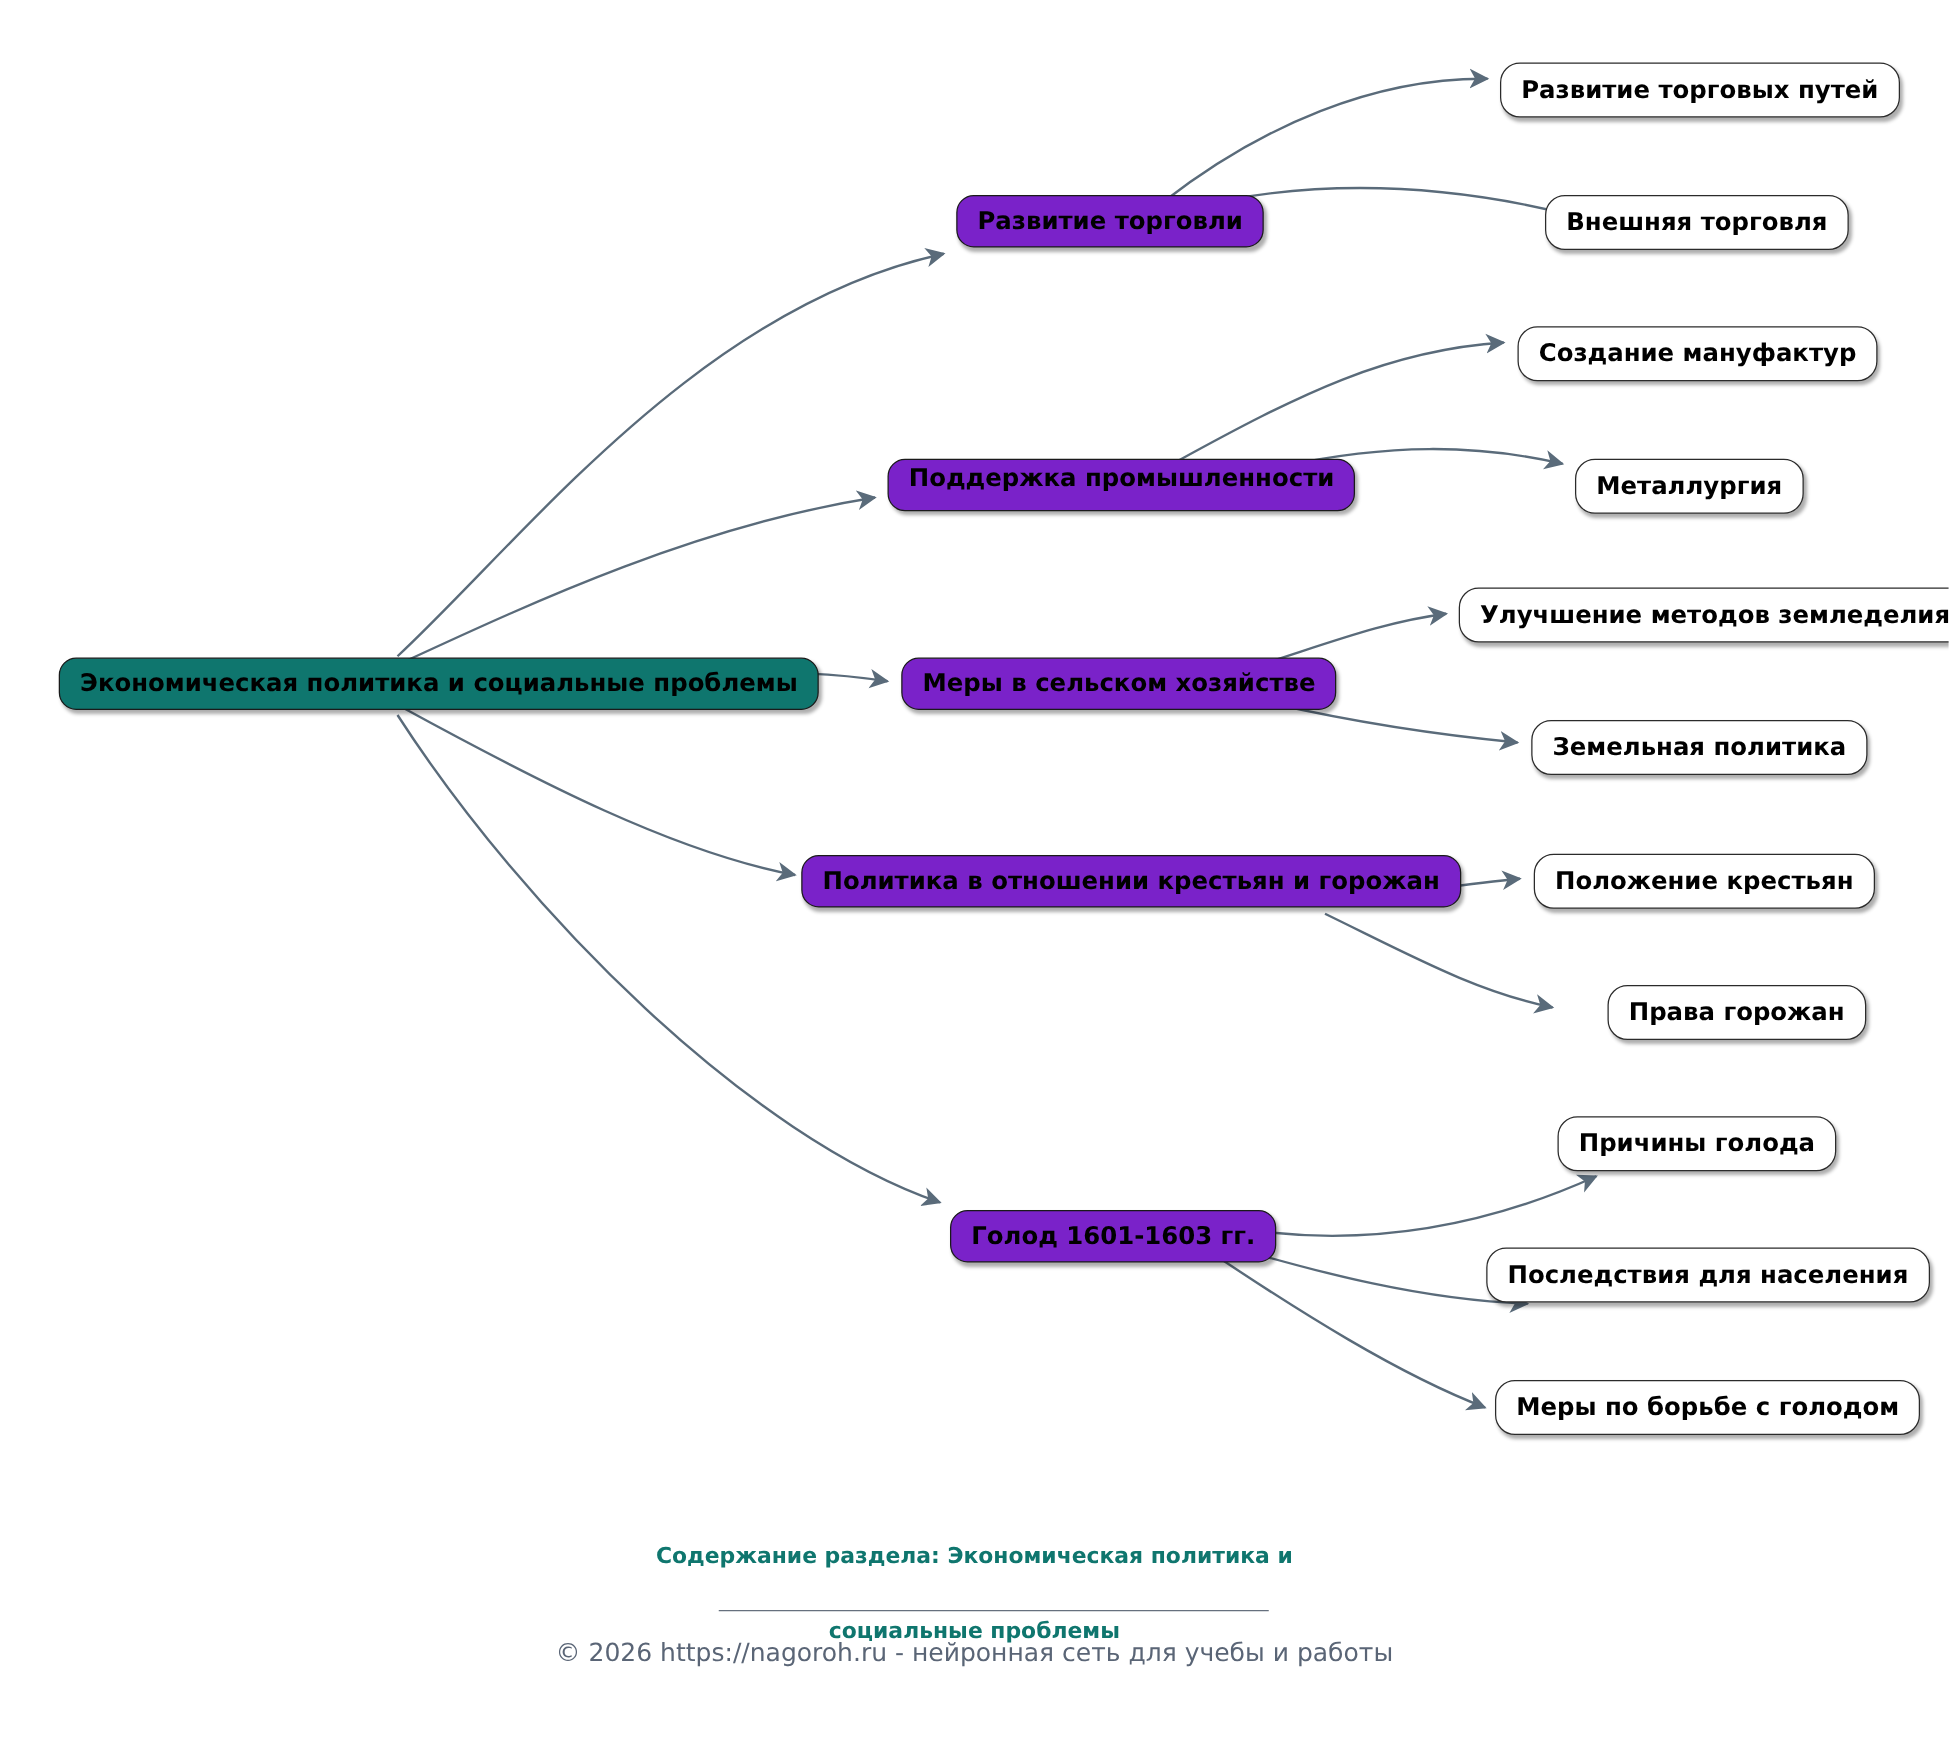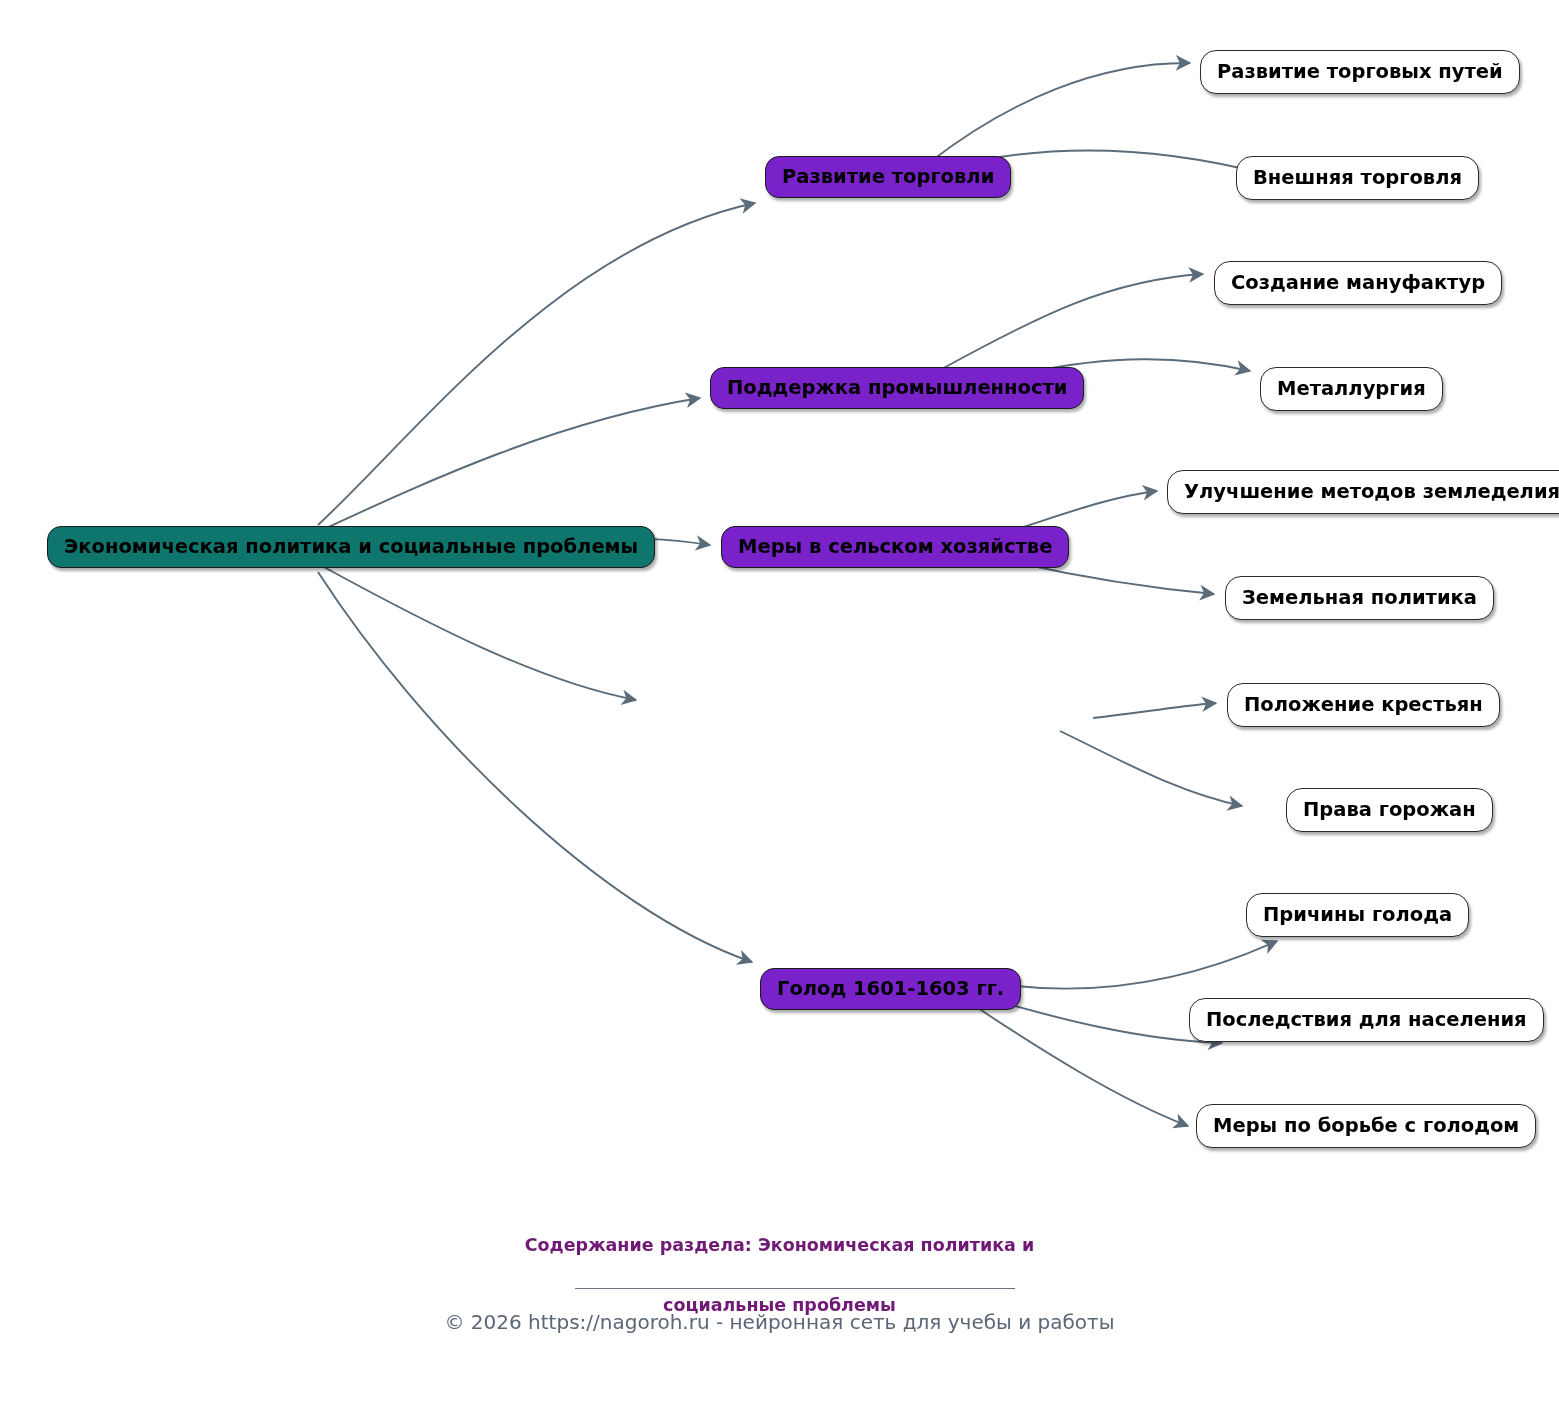--- a/index.html
+++ b/index.html
@@ -62,21 +62,21 @@
     height: 44px;
     border-radius: 16px;
   }
   .footer-title {
     position: absolute;
     left: 0;
     width: 1559px;
     text-align: center;
     font-size: 17.5px;
     font-weight: bold;
-    color: #701a75;
+    color: #0f766e;
     line-height: 1.33;
   }
   .footer-rule {
     position: absolute;
     height: 0;
     border-top: 1.6px solid #66707e;
   }
   .footer-credit {
     position: absolute;
     left: 0;
@@ -130,40 +130,43 @@
   <div class="node node-branch" style="left:765px; top:156px;">
     <span>Развитие торговли</span>
   </div>
   <div class="node node-leaf" style="left:1200px; top:50px;">
     <span>Развитие торговых путей</span>
   </div>
   <div class="node node-leaf" style="left:1236px; top:156px;">
     <span>Внешняя торговля</span>
   </div>
 
-  <div class="node node-branch" style="left:710px; top:367px;">
+  <div class="node node-branch" style="left:710px; top:367px;align-items:flex-end;">
     <span>Поддержка промышленности</span>
   </div>
   <div class="node node-leaf" style="left:1214px; top:261px;">
     <span>Создание мануфактур</span>
   </div>
   <div class="node node-leaf" style="left:1260px; top:367px;">
     <span>Металлургия</span>
   </div>
 
   <div class="node node-branch" style="left:721px; top:526px;">
     <span>Меры в сельском хозяйстве</span>
   </div>
   <div class="node node-leaf" style="left:1167px; top:470px;">
     <span>Улучшение методов земледелия</span>
   </div>
   <div class="node node-leaf" style="left:1225px; top:576px;">
     <span>Земельная политика</span>
   </div>
 
+  <div class="node node-branch" style="left:641px; top:684px;">
+    <span>Политика в отношении крестьян и горожан</span>
+  </div>
   <div class="node node-leaf" style="left:1227px; top:683px;">
     <span>Положение крестьян</span>
   </div>
   <div class="node node-leaf" style="left:1254px; top:788px;margin-left:32px;">
     <span>Права горожан</span>
   </div>
 
   <div class="node node-branch" style="left:760px; top:968px;">
     <span>Голод 1601-1603 гг.</span>
   </div>

